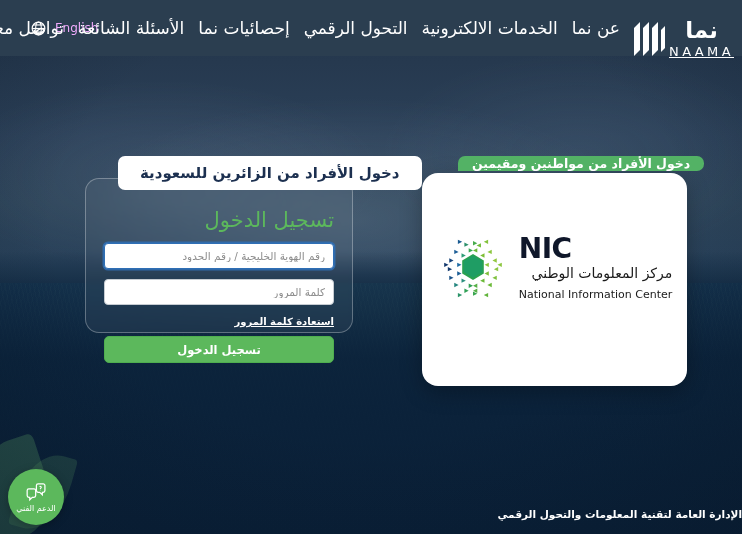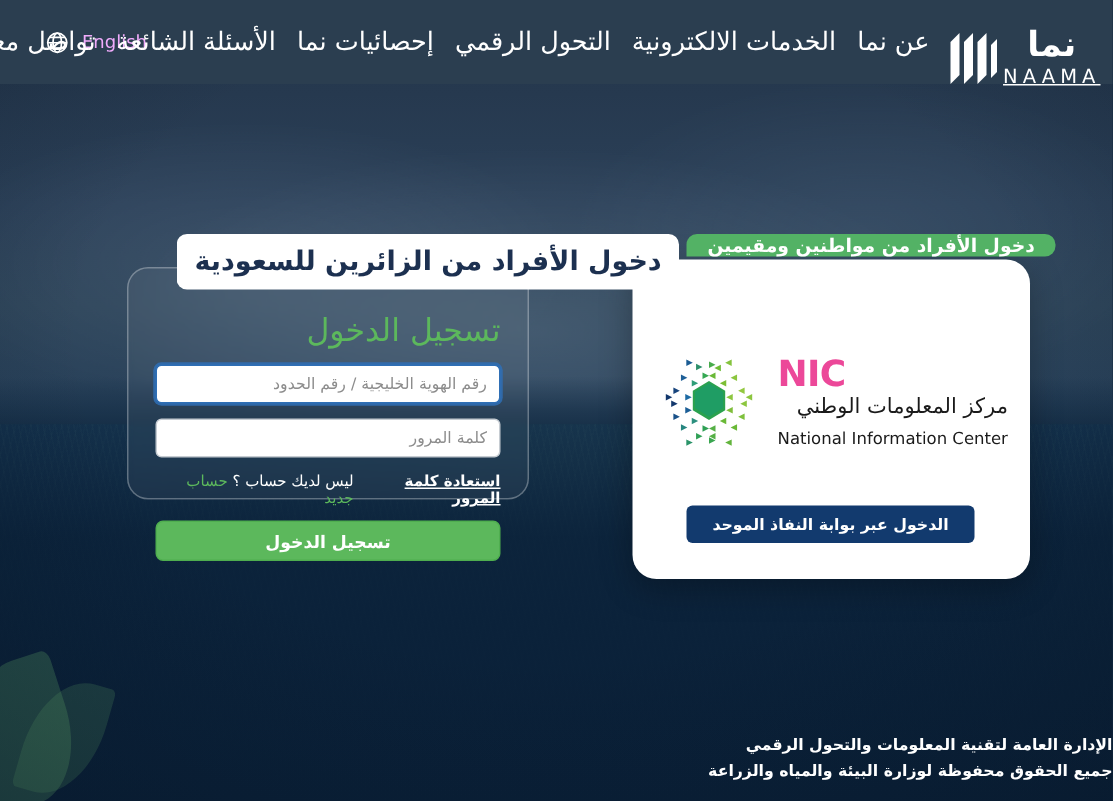--- a/index.html
+++ b/index.html
@@ -153,23 +153,23 @@
     border: 1px solid rgba(255,255,255,0.30);
     border-radius: 14px;
     backdrop-filter: blur(2px);
   }
   .tab-visitor {
     position: absolute;
     left: 33px;
     top: -22px;
     background: #ffffff;
     color: #1c3050;
-    font-size: 18px;
-    font-weight: bold;
-    padding: 8px 12px;
+    font-size: 15px;
+    font-weight: bold;
+    padding: 8px 22px;
     border-radius: 7px;
     white-space: nowrap;
     z-index: 3;
     cursor: pointer;
   }
   .visitor-body {
     position: absolute;
     left: 19px; right: 19px;
     top: 32px;
   }
@@ -262,23 +262,23 @@
     top: 58px; left: 0; right: 0;
     display: flex;
     align-items: center;
     justify-content: center;
     gap: 10px;
     direction: ltr;
   }
   .nic-mark { width: 72px; height: 72px; display: block; }
   .nic-text { line-height: 1; }
   .nic-acronym {
-    font-size: 24px;
-    font-weight: bold;
-    color: #ec4899;
+    font-size: 28px;
+    font-weight: bold;
+    color: #0f172a;
     letter-spacing: -0.5px;
     display: block;
   }
   .nic-ar {
     font-size: 14px;
     color: #1a1a1a;
     display: block;
     text-align: right;
     margin-top: 3px;
     direction: rtl;
@@ -403,24 +403,20 @@
 
       <div class="visitor-body">
         <div class="visitor-title">تسجيل الدخول</div>
 
         <input class="field focused" type="text" placeholder="رقم الهوية الخليجية / رقم الحدود" style="">
 
         <input class="field" type="password" placeholder="كلمة المرور" style="">
 
         <div class="links-row">
           <span class="link-recover">استعادة كلمة المرور</span>
-          <span class="link-newacc-wrap">
-            <span>ليس لديك حساب ؟</span>
-            <span class="link-newacc">حساب جديد</span>
-          </span>
         </div>
 
         <button class="btn-login">تسجيل الدخول</button>
       </div>
     </div>
 
     <div class="card-citizen">
       <div class="tab-citizen">دخول الأفراد من مواطنين ومقيمين</div>
 
       <div class="nic-logo">
@@ -469,23 +465,32 @@
             </g>
           </svg>
         </span>
         <div class="nic-text">
           <span class="nic-acronym">NIC</span>
           <span class="nic-ar">مركز المعلومات الوطني</span>
           <span class="nic-en">National Information Center</span>
         </div>
       </div>
 
-      <button class="btn-nafath">الدخول عبر بوابة النفاذ الموحد</button>
     </div>
   </div>
 
+  <div class="support">
+    <span>
+      <svg class="support-icon" viewBox="0 0 26 24" fill="none" stroke="#ffffff" stroke-width="1.5">
+        <path d="M15.5 2.2h6.2a2 2 0 0 1 2 2v6.1a2 2 0 0 1-2 2h-1.1v3.1l-3.1-3.1h-2a2 2 0 0 1-2-2V4.2a2 2 0 0 1 2-2z"></path>
+        <path d="M10.6 8.2H4.4a2 2 0 0 0-2 2v6.1a2 2 0 0 0 2 2h1.1v3.1l3.1-3.1h2a2 2 0 0 0 2-2v-6.1a2 2 0 0 0-2-2z"></path>
+        <path d="M17.2 5.4c.9-.5 2.1 0 2.1 1 0 .9-1.1 1.1-1.1 2" stroke-width="1.4"></path>
+        <circle cx="18.2" cy="9.6" r="0.55" fill="#ffffff" stroke="none"></circle>
+      </svg>
+    </span>
+    <span class="support-label">الدعم الفني</span>
+  </div>
 
   <div class="footer">
     <span class="footer-line">الإدارة العامة لتقنية المعلومات والتحول الرقمي</span>
-    <span class="footer-line">جميع الحقوق محفوظة لوزارة البيئة والمياه والزراعة</span>
   </div>
 
 </div>
 
 </body></html>

